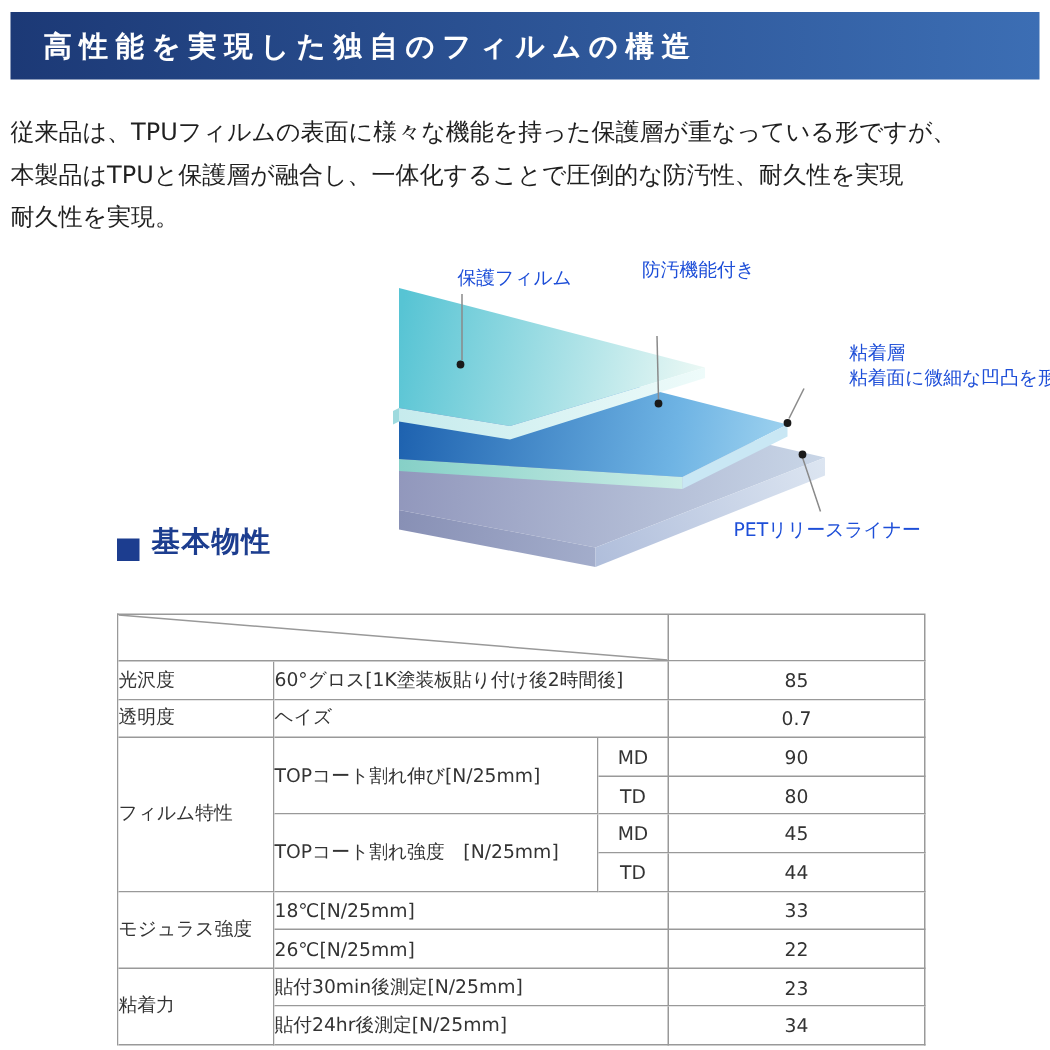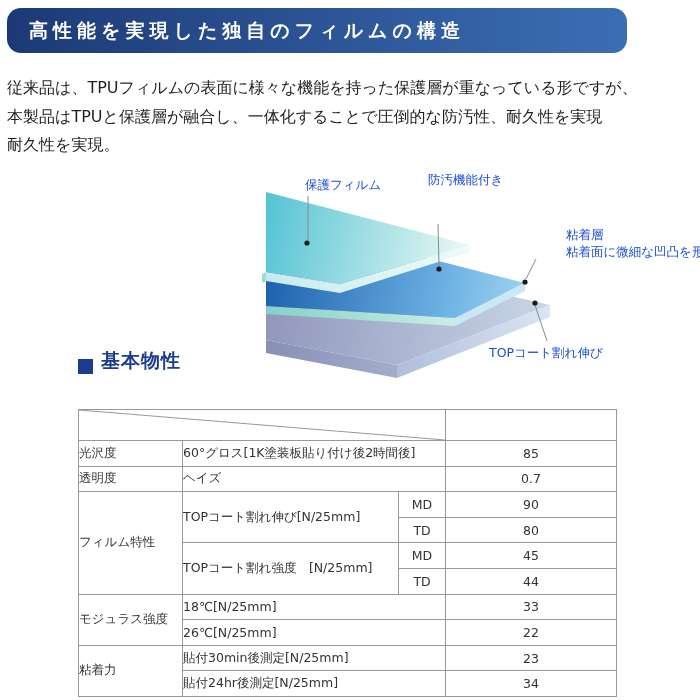--- a/index.html
+++ b/index.html
@@ -1,22 +1,22 @@
 <!DOCTYPE html>
 <html><head>
 <meta charset="utf-8">
 <style>
   html,body{margin:0;padding:0;background:#fff;}
   #page{position:relative;width:700px;height:700px;background:#fff;overflow:hidden;
         font-family:"DejaVu Sans","Liberation Sans",sans-serif;}
 
   
-  .banner{position:absolute;left:7px;top:8px;width:620px;height:45px;
+  .banner{position:absolute;left:7px;top:8px;width:686px;height:45px;
           background:linear-gradient(to right,#1c3976,#3c6eb4);
-          display:flex;align-items:center;border-radius:14px;}
+          display:flex;align-items:center;}
   .banner-title{color:#ffffff;font-size:19px;font-weight:bold;letter-spacing:5px;
                 padding-left:22px;white-space:nowrap;}
 
   
   .intro{position:absolute;left:7px;top:74px;width:690px;color:#1f1f1f;
          font-size:16px;line-height:28.5px;}
   .intro div{white-space:nowrap;}
 
   
   .diagram-svg{position:absolute;left:200px;top:170px;width:500px;height:210px;}
@@ -119,21 +119,21 @@
   </svg>
 
   <div class="dlabel" style="left:305px;top:177px;">保護フィルム</div>
   <div class="dlabel" style="left:428px;top:172px;">
     <div>防汚機能付き</div>
   </div>
   <div class="dlabel" style="left:566px;top:227px;">
     <div>粘着層</div>
     <div>粘着面に微細な凹凸を形成</div>
   </div>
-  <div class="dlabel" style="left:489px;top:345px;">TOPコート割れ伸び</div>
+  <div class="dlabel" style="left:489px;top:345px;">PETリリースライナー</div>
 
   <div class="sect">
     <span class="sq"></span>
     <span class="sect-title">基本物性</span>
   </div>
 
   <table class="spec">
     <colgroup>
         <col style="width:104px">
         <col style="width:216px">

